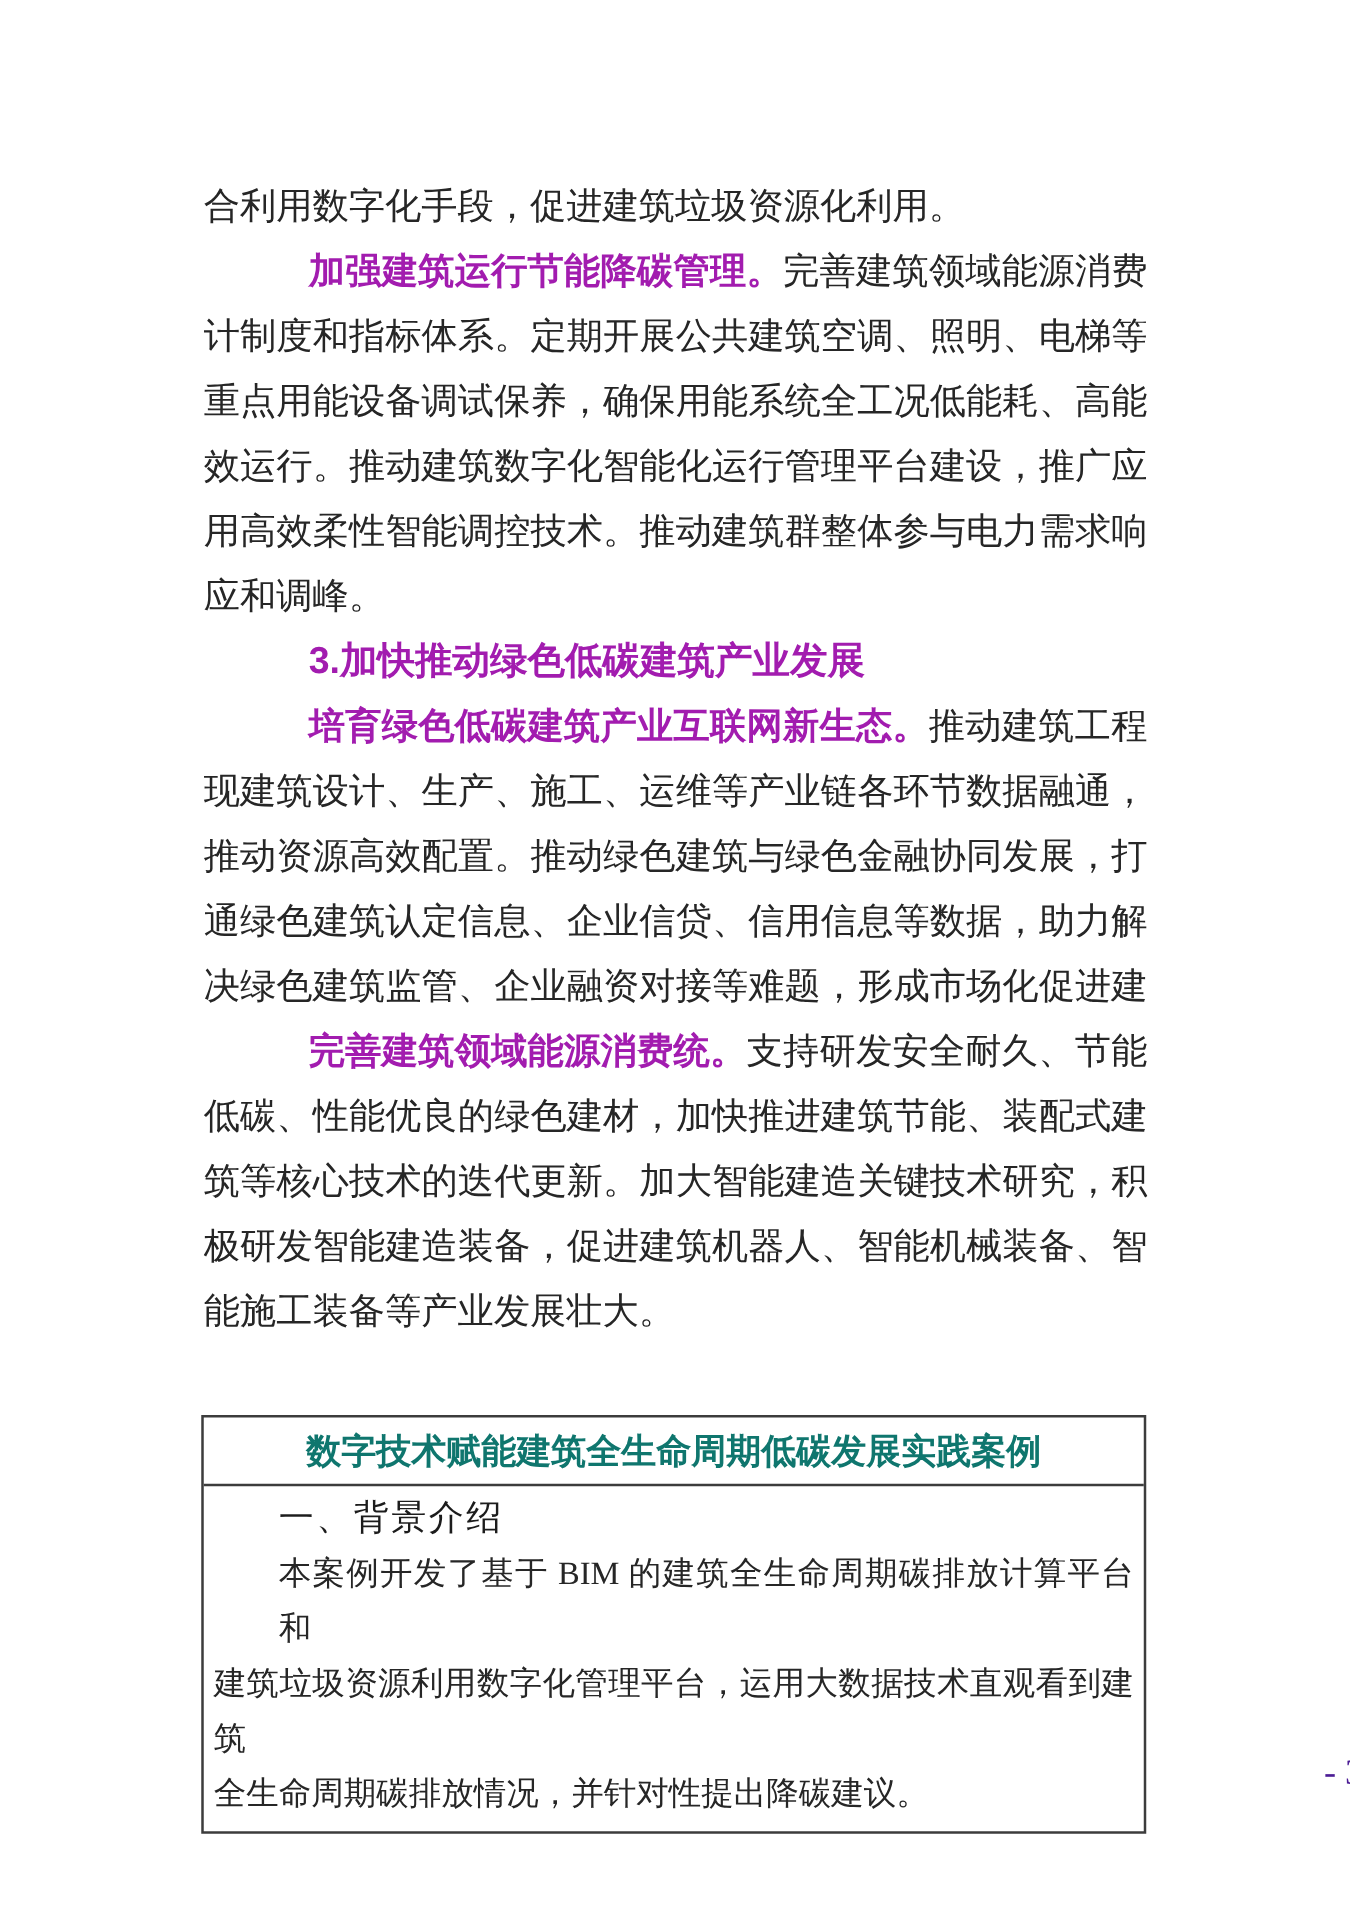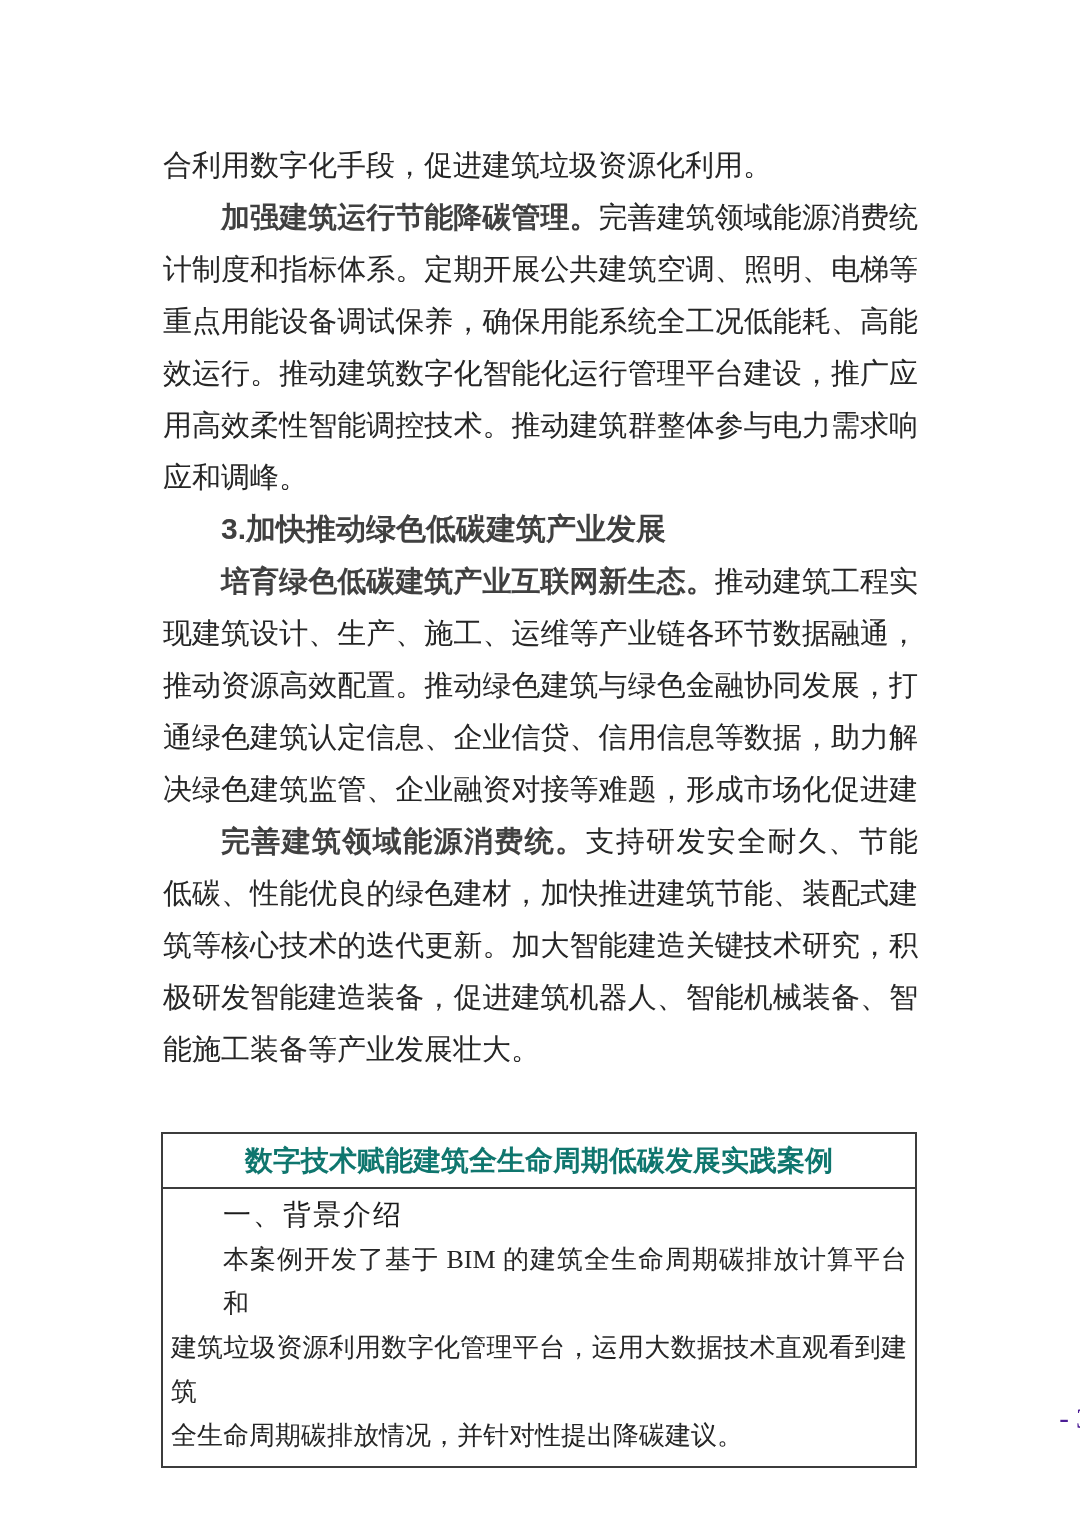--- a/index.html
+++ b/index.html
@@ -36,21 +36,22 @@
   .line.just {
     white-space: normal;
     text-align: justify;
     text-align-last: justify;
   }
   .line.indent { padding-left: 58px; }
   .line.just.indent { padding-left: 58px; }
   .lead {
     font-family: "Liberation Sans", "DejaVu Sans", sans-serif;
     font-weight: 700;
-    color: #404040;
+    color: #a21caf;
+    margin-left: 26px;
   }
   .line.heading .lead {
     font-size: 30px;
   }
   .case-box {
     position: absolute;
     left: 161px;
     top: 1132px;
     width: 752px;
     border: 2px solid #3c3c3c;

